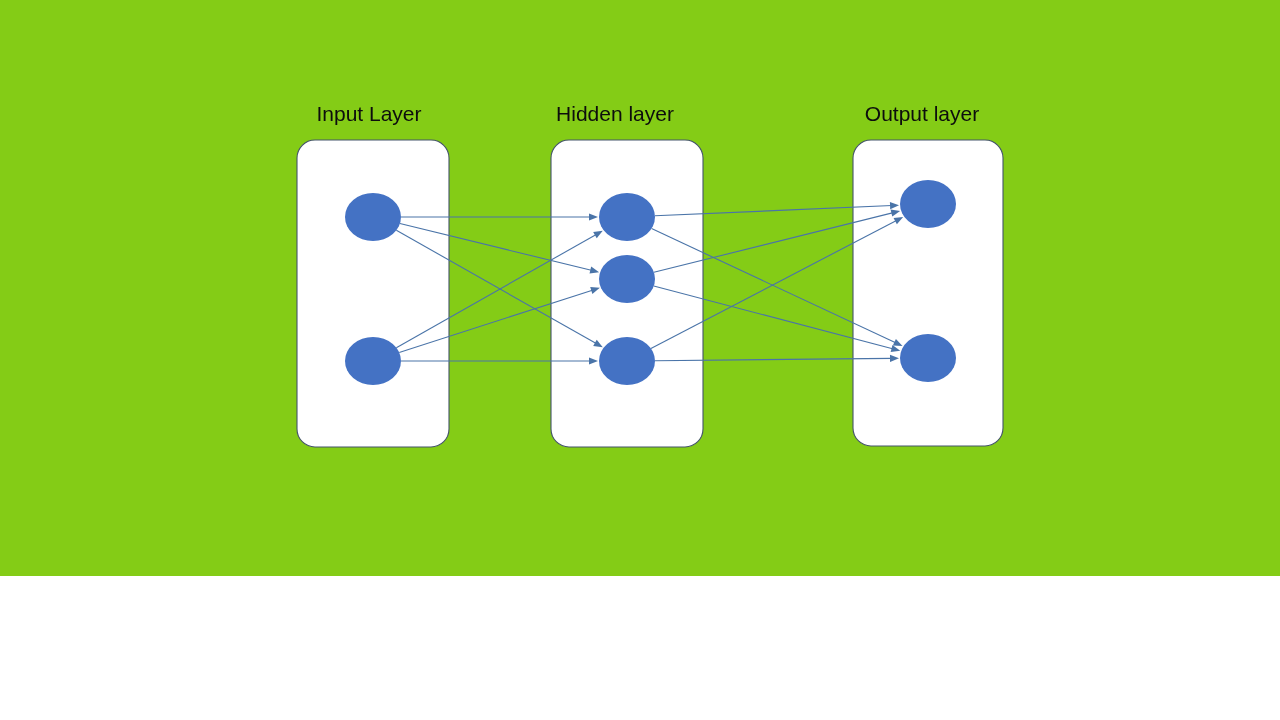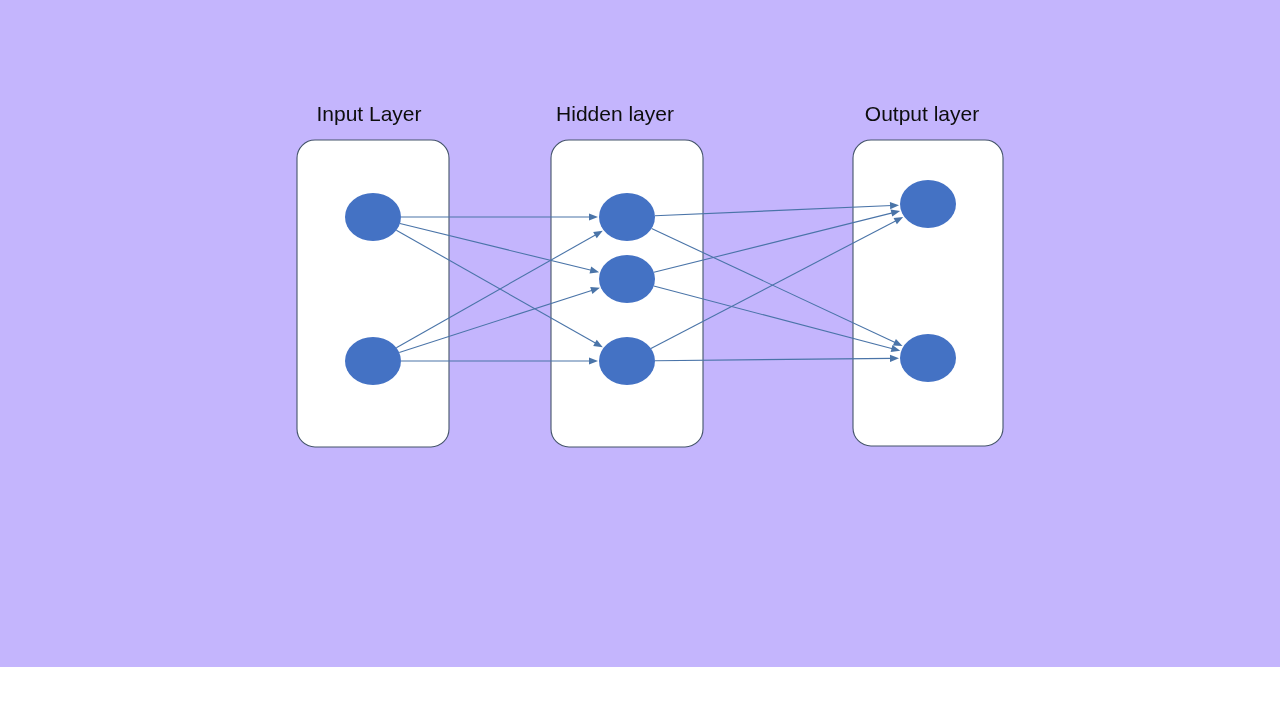--- a/index.html
+++ b/index.html
@@ -10,22 +10,22 @@
   }
   body {
     width: 1280px;
     height: 720px;
     overflow: hidden;
     font-family: "Liberation Sans", "DejaVu Sans", sans-serif;
   }
   #canvas {
     position: relative;
     width: 1280px;
-    height: 667px;
-    background: #c4b5fd;
+    height: 576px;
+    background: #84cc16;
   }
   #diagram-svg {
     position: absolute;
     left: 0;
     top: 0;
     width: 1280px;
     height: 720px;
     display: block;
   }
   .layer-label {

